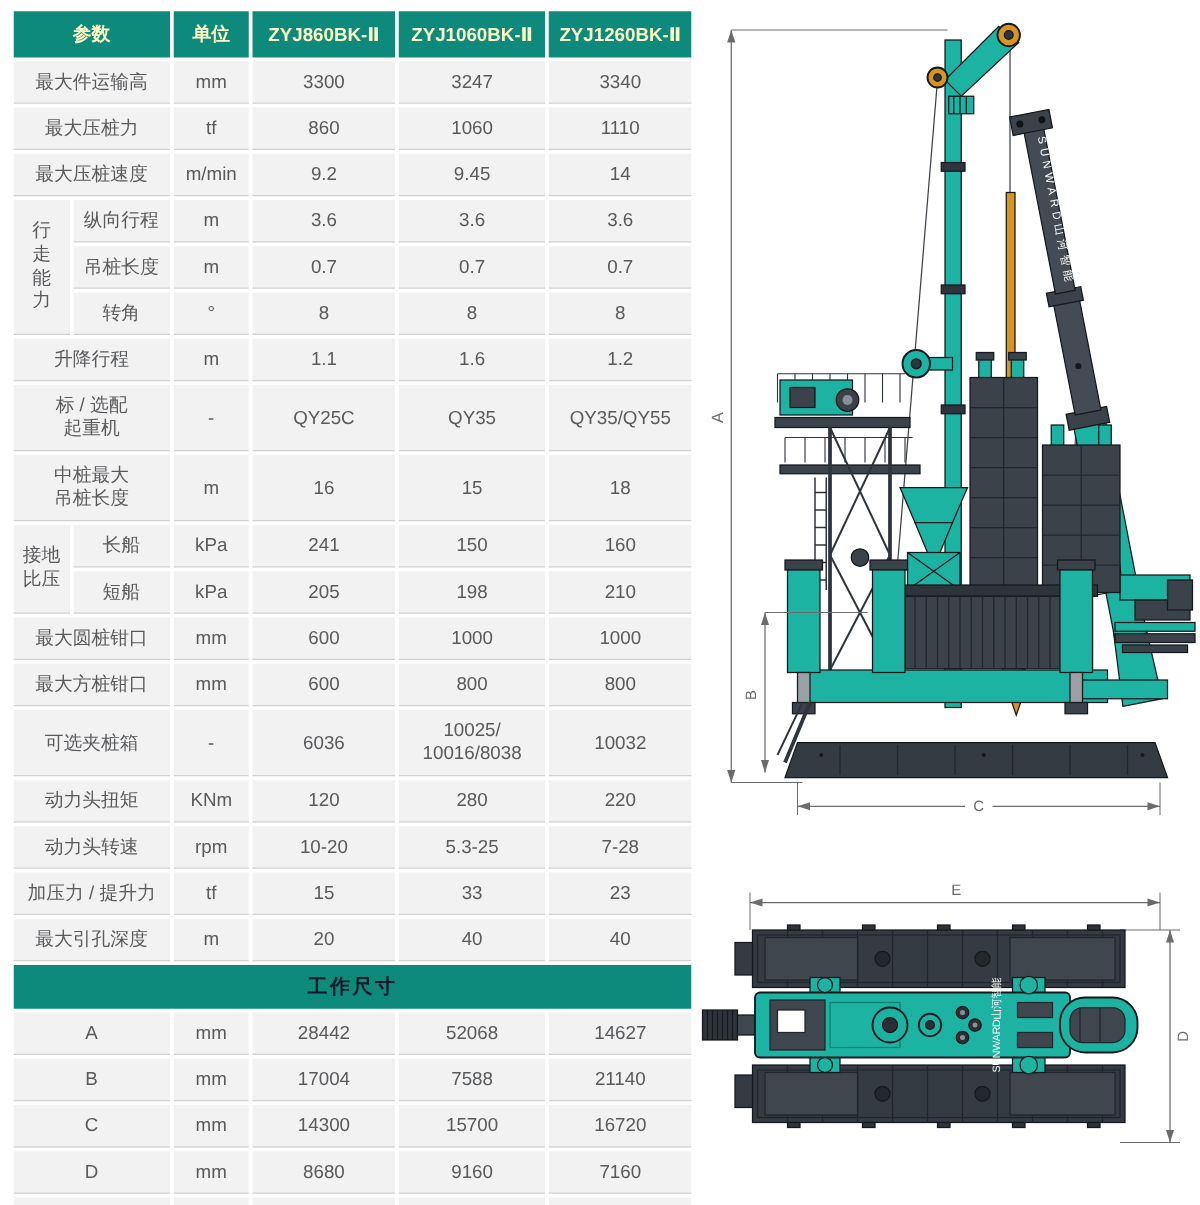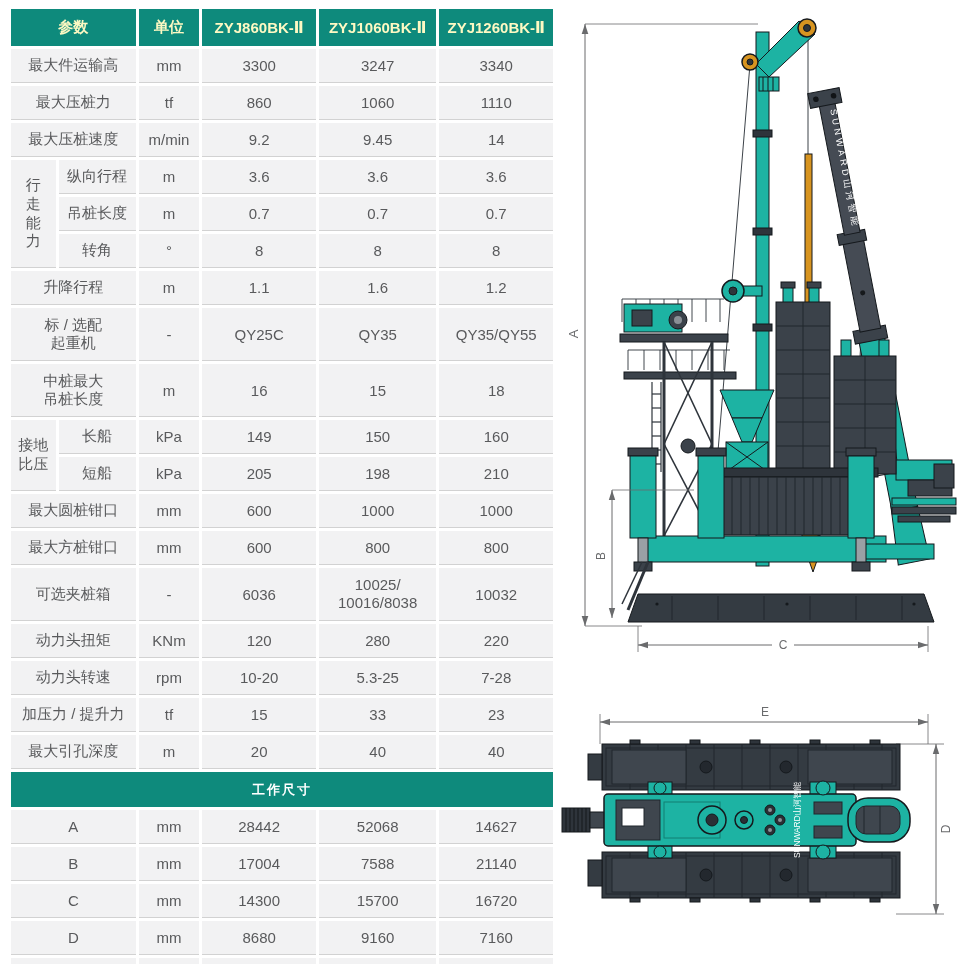--- a/index.html
+++ b/index.html
@@ -16,22 +16,22 @@
   .spec-table th,.spec-table td{
     background:#f2f2f3;text-align:center;vertical-align:middle;
     padding:2px 3px;font-size:15px;color:#595a5c;
     border-bottom:1px solid #d2d2d2;
   }
   .spec-table th{
     background:#0e8a7c;color:#fef9c3;font-weight:bold;
     height:33px;border-bottom:none;font-size:15px;
   }
   .spec-table td.section{
-    background:#0e8a7c;color:#ffffff;font-weight:bold;
-    height:31px;font-size:13px;border-bottom:none;letter-spacing:2px;
+    background:#0e8a7c;color:#0f172a;font-weight:bold;
+    height:31px;font-size:16px;border-bottom:none;letter-spacing:2px;
   }
   .spec-table tr.r td{height:29px;}
   .spec-table tr.tall td{height:48px;}
   .lbl{color:#57585a;}
   .preline{white-space:pre-line;line-height:1.22;}
   .vgroup{white-space:pre-line;line-height:1.25;padding:4px 2px;}
   
   .drawing{position:absolute;}
   #side-view{left:562px;top:4px;}
   #top-view{left:560px;top:698px;}
@@ -128,21 +128,21 @@
     <td>16</td>
     <td>15</td>
     <td>18</td>
   </tr>
 
   <tr class="r">
     <td rowspan="2" class="vgroup lbl">接地
 比压</td>
     <td class="lbl">长船</td>
     <td>kPa</td>
-    <td>149</td>
+    <td>241</td>
     <td>150</td>
     <td>160</td>
   </tr>
   <tr class="r">
     <td class="lbl">短船</td>
     <td>kPa</td>
     <td>205</td>
     <td>198</td>
     <td>210</td>
   </tr>

